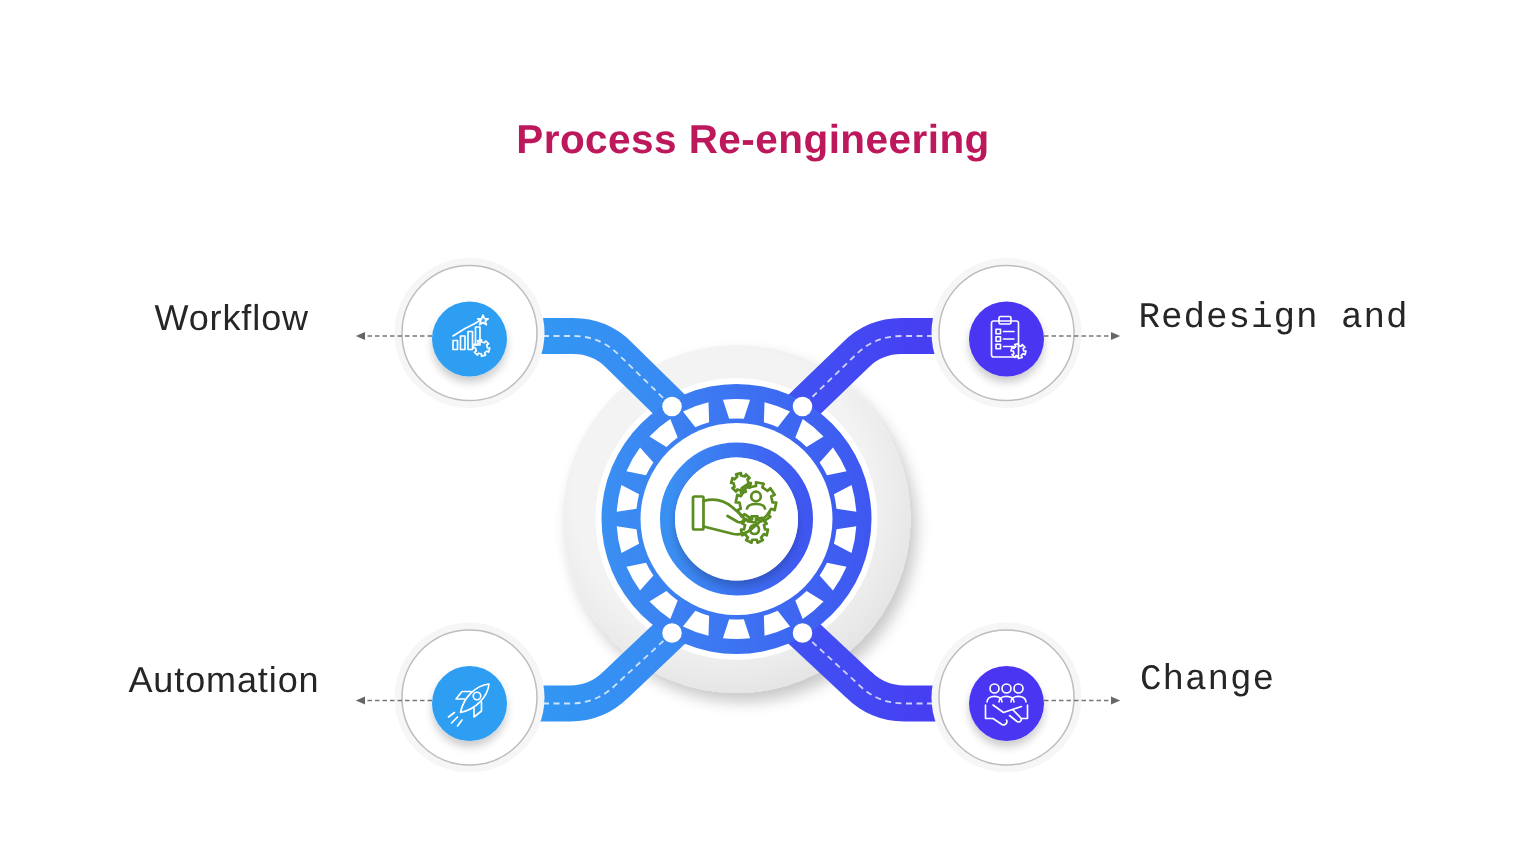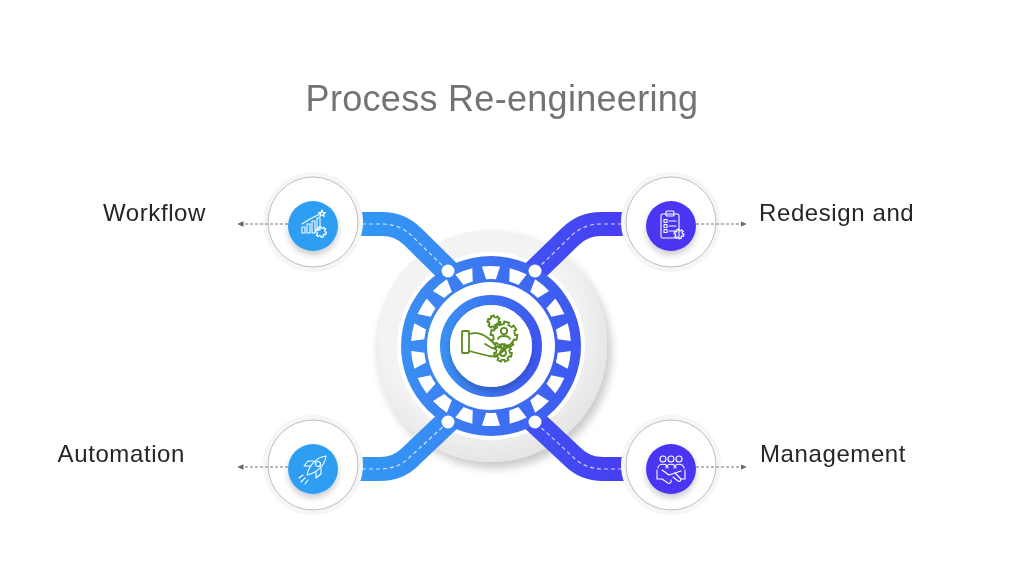--- a/index.html
+++ b/index.html
@@ -1,24 +1,24 @@
 <!DOCTYPE html>
 <html><head>
 <meta charset="utf-8">
 <style>
   html, body { margin: 0; padding: 0; background: #ffffff; }
   body { width: 1024px; height: 567px; position: relative; overflow: hidden;
          font-family: "Liberation Sans", "DejaVu Sans", sans-serif; }
   #title { position: absolute; left: 0; width: 1004px; top: 78px; text-align: center;
-           font-size: 36px; font-weight: normal; color: #737373; letter-spacing: 0.3px; margin: 0; }
+           font-size: 27px; font-weight: bold; color: #be185d; letter-spacing: 0.3px; margin: 0; }
   #stage { position: absolute; left: 0; top: 0; }
   .label { position: absolute; font-size: 24px; line-height: 29px; color: #262626; letter-spacing: 0.6px; }
   .label span { display: block; white-space: nowrap; }
   .label.left { text-align: right; }
-  .label.right { text-align: right; }
+  .label.right { text-align: right; font-family: Liberation Mono, monospace; }
 </style>
 </head>
 <body>
 
 <h1 id="title">Process Re-engineering</h1>
 
 <svg id="stage" width="1024" height="567" viewBox="0 0 1024 567">
   <defs>
     <linearGradient id="gearGrad" x1="0" y1="0" x2="1" y2="0">
       <stop offset="0" id="gg0" stop-color="#3a90f2"></stop>
@@ -209,18 +209,18 @@
       </g>
     </g>
 </svg>
 
 <div class="label left" style="right:818px; top:198px;">
   <span>Workflow</span>
 </div>
 <div class="label right" style="left:759px; top:198px;">
   <span>Redesign and</span>
 </div>
-<div class="label left" style="right:839px; top:439px;">
+<div class="label left" style="right:811px; top:439px;">
   <span>Automation</span>
 </div>
 <div class="label right" style="left:760px; top:439px;">
-  <span>Management</span>
+  <span>Change</span>
 </div>
 
 </body></html>

